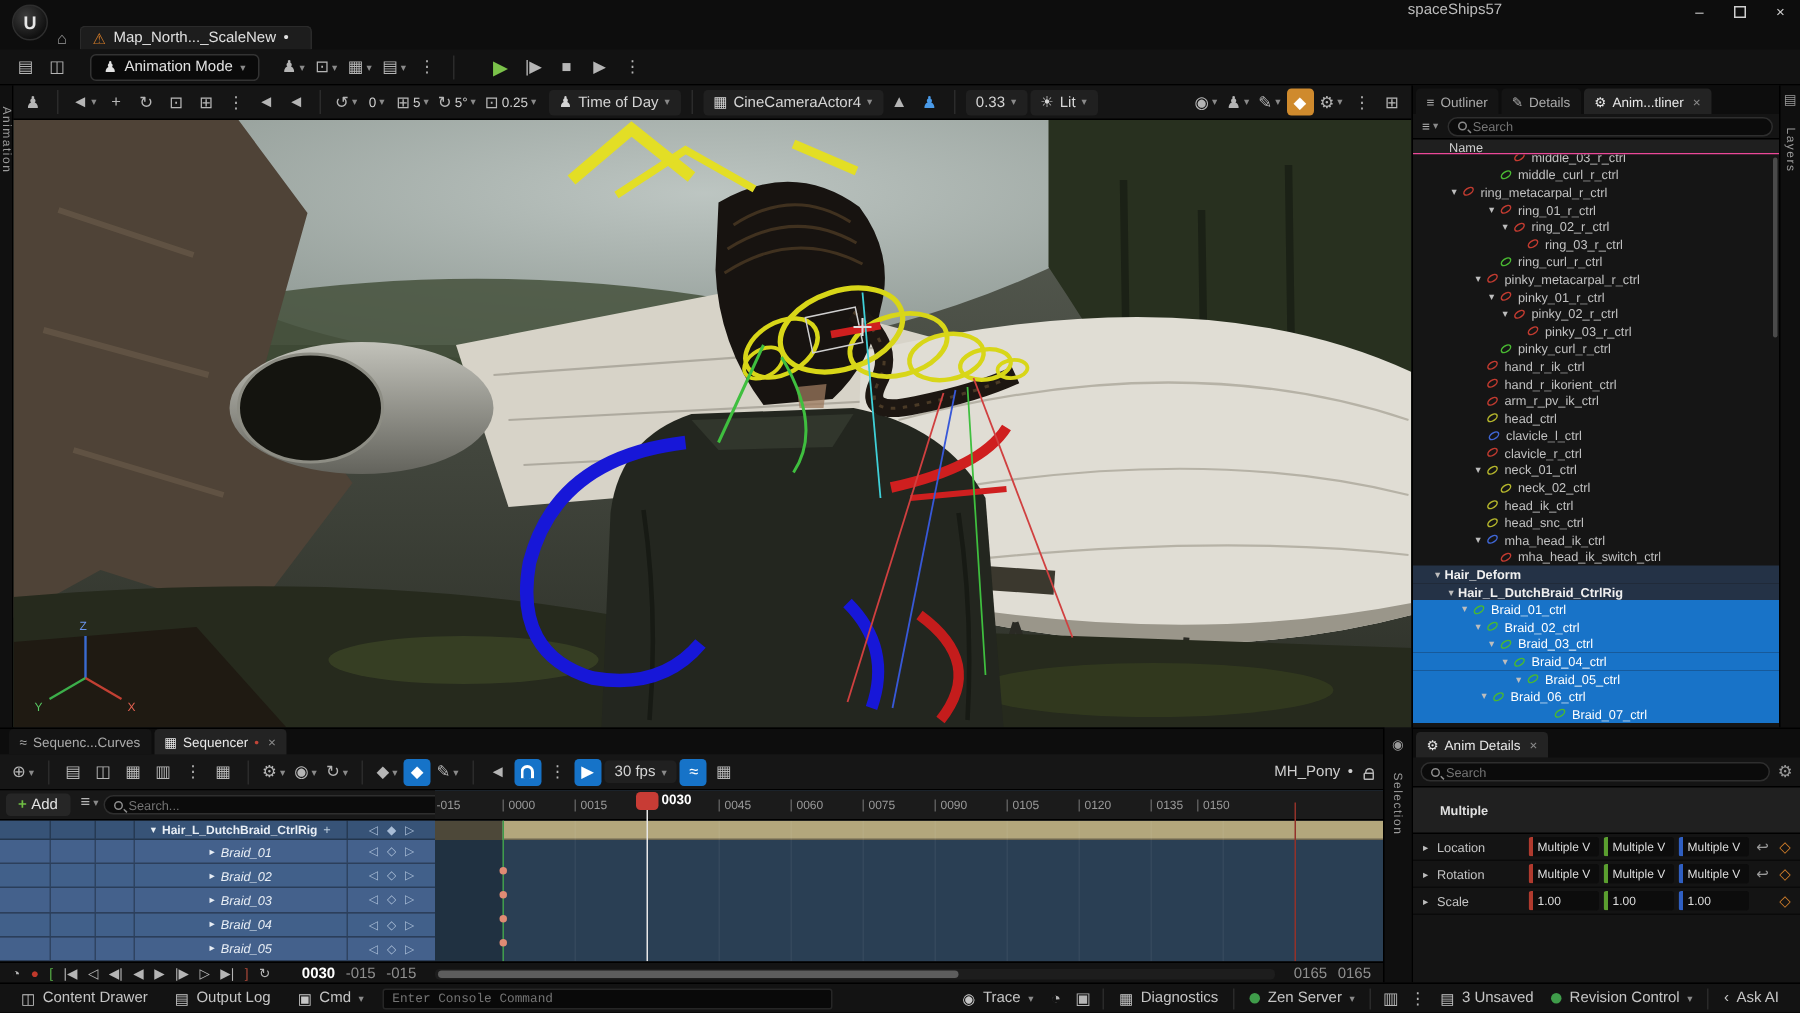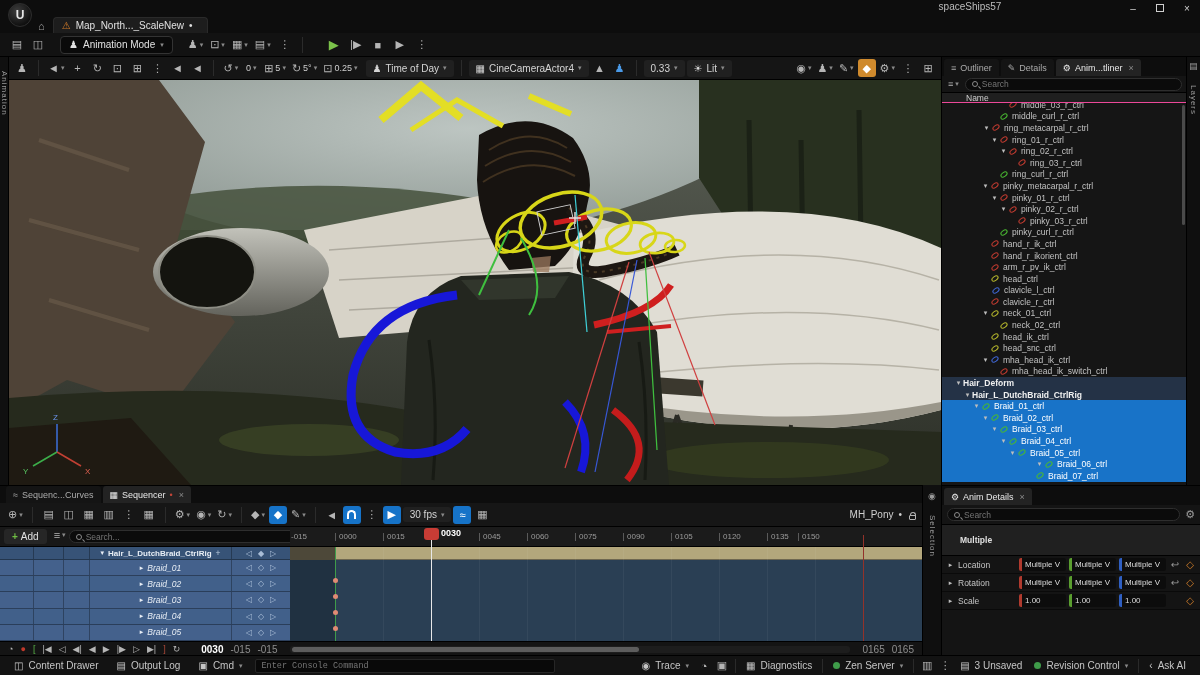--- a/index.html
+++ b/index.html
@@ -445,21 +445,21 @@
     <div class="orow" style="margin-top: -4px; padding-left: 57px;">
           <span class="caret"></span>
           <span class="oico" style="border-color: rgb(194, 59, 48);"></span>
           <span class="olabel">middle_03_r_ctrl</span>
         </div>
         <div class="orow" style="padding-left: 48px;">
           <span class="caret"></span>
           <span class="oico" style="border-color: rgb(73, 184, 50);"></span>
           <span class="olabel">middle_curl_r_ctrl</span>
         </div>
-        <div class="orow" style="padding-left: 40px;">
+        <div class="orow" style="padding-left: 23px;">
           <span class="caret">▾</span>
           <span class="oico" style="border-color: rgb(194, 59, 48);"></span>
           <span class="olabel">ring_metacarpal_r_ctrl</span>
         </div>
         <div class="orow" style="padding-left: 48px;">
           <span class="caret">▾</span>
           <span class="oico" style="border-color: rgb(194, 59, 48);"></span>
           <span class="olabel">ring_01_r_ctrl</span>
         </div>
         <div class="orow" style="padding-left: 57px;">
@@ -588,21 +588,21 @@
         <div class="orow sel" style="padding-left: 57px;">
           <span class="caret">▾</span>
           <span class="oico" style="border-color: rgb(73, 184, 50);"></span>
           <span class="olabel">Braid_04_ctrl</span>
         </div>
         <div class="orow sel" style="padding-left: 66px;">
           <span class="caret">▾</span>
           <span class="oico" style="border-color: rgb(73, 184, 50);"></span>
           <span class="olabel">Braid_05_ctrl</span>
         </div>
-        <div class="orow sel" style="padding-left: 93px;">
+        <div class="orow sel" style="padding-left: 43px;">
           <span class="caret">▾</span>
           <span class="oico" style="border-color: rgb(73, 184, 50);"></span>
           <span class="olabel">Braid_06_ctrl</span>
         </div>
         <div class="orow sel" style="padding-left: 84px;">
           <span class="caret"></span>
           <span class="oico" style="border-color: rgb(73, 184, 50);"></span>
           <span class="olabel">Braid_07_ctrl</span>
         </div>
         <div class="oscroll"></div>

